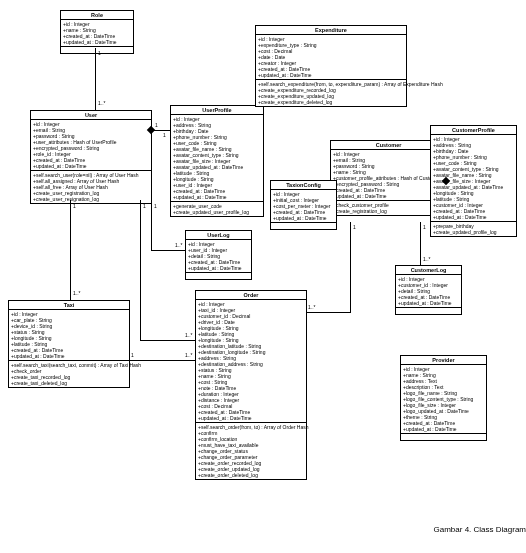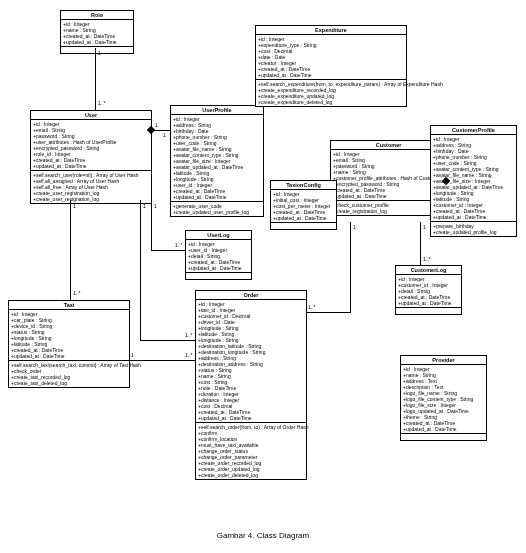--- a/index.html
+++ b/index.html
@@ -48,24 +48,24 @@
     height: 6px;
     background: #000;
     transform: rotate(45deg);
   }
   .mult {
     position: absolute;
     font-size: 5px;
   }
   .caption {
     position: absolute;
-    bottom: 13px;
+    bottom: 19px;
     left: 0;
     right: 0;
-    text-align: center;
+    text-align: right;
     font-size: 8px;
   }
 </style>
 </head>
 <body>
 
 <div class="class-box" style="left:60px;top:10px;width:72px">
   <div class="class-title">Role</div>
   <div class="class-attrs">
     <div class="attr-line">+id : Integer</div>

